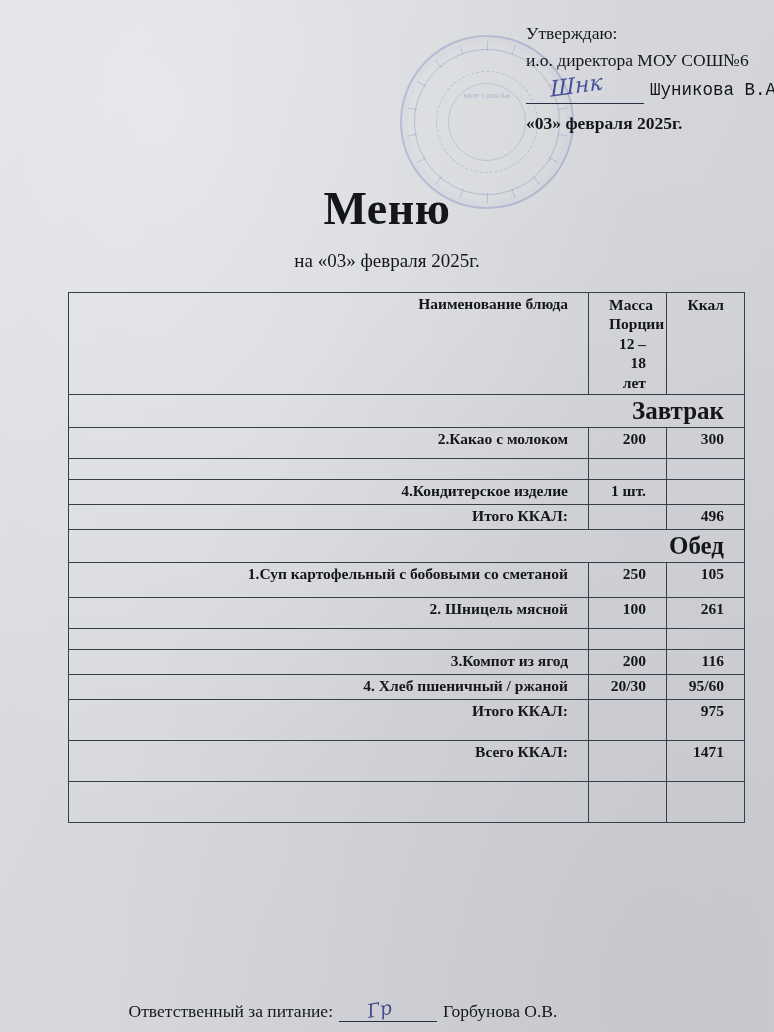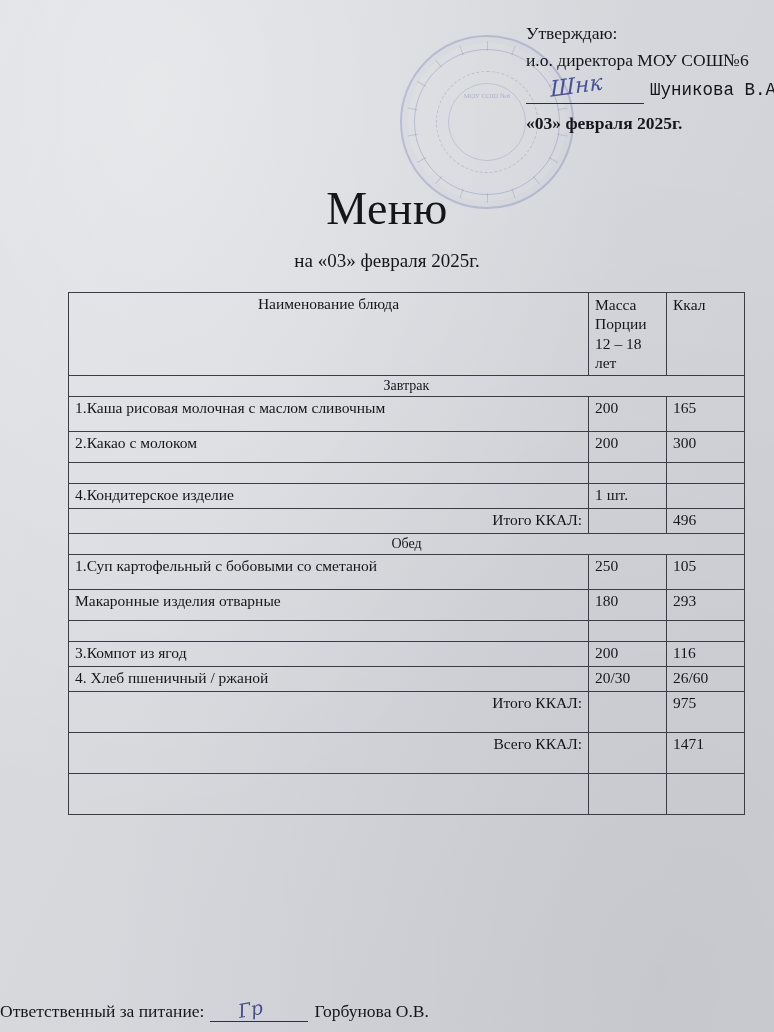--- a/index.html
+++ b/index.html
@@ -136,21 +136,21 @@
   }
 
   
   .doc-title {
     position: absolute;
     top: 182px;
     left: 0;
     width: 774px;
     text-align: center;
     font-size: 46px;
-    font-weight: normal;
+    font-weight: bold;
     letter-spacing: 0.5px;
   }
   .doc-subtitle {
     position: absolute;
     top: 250px;
     left: 0;
     width: 774px;
     text-align: center;
     font-size: 19px;
   }
@@ -163,42 +163,43 @@
     width: 676px;
   }
   table.menu {
     width: 676px;
     border-collapse: collapse;
     table-layout: fixed;
     font-size: 15.5px;
   }
   table.menu td, table.menu th {
     border: 1px solid #3a3d45;
-    padding: 2px 6px;
+    padding: 2px 20px;
     vertical-align: top;
-    font-weight: normal;
+    font-weight: bold;
     background: transparent;
     color: #14161a;
+    text-align: right;
   }
   col.c-name { width: 520px; }
   col.c-mass { width: 78px; }
   col.c-kcal { width: 78px; }
 
   .head-name {
     text-align: center;
     height: 22px;
   }
   .head-mass, .head-kcal {
     text-align: left;
     line-height: 1.25;
   }
   .section-row td {
     text-align: center;
     font-weight: bold;
-    font-size: 14px;
+    font-size: 25px;
     padding: 5px 0 6px;
     margin-left: 20px;
   }
   .dish {
     text-align: left;
     white-space: nowrap;
     overflow: hidden;
   }
   .num {
     text-align: left;
@@ -212,20 +213,21 @@
   .r-small td { height: 20px; }
   .r-blank td { height: 16px; }
   .r-tail td { height: 36px; }
 
   
   .footer {
     position: absolute;
     left: 0;
     bottom: 10px;
     width: 686px;
+    text-align: center;
     font-size: 17.5px;
   }
   .footer-inner {
     display: inline-flex;
     align-items: flex-end;
     gap: 6px;
   }
   .footer-sign-line {
     width: 98px;
     height: 17px;
@@ -296,25 +298,20 @@
       <tbody>
         <tr>
           <td class="head-name" rowspan="1">Наименование блюда</td>
           <td class="head-mass" rowspan="1">Масса Порции 12 – 18 лет</td>
           <td class="head-kcal" rowspan="1">Ккал</td>
         </tr>
 
         <tr class="section-row">
           <td colspan="3">Завтрак</td>
         </tr>
-        <tr class="r-tall">
-          <td class="dish">1.Каша рисовая молочная с маслом сливочным</td>
-          <td class="num">200</td>
-          <td class="num">165</td>
-        </tr>
         <tr class="r-mid">
           <td class="dish">2.Какао с молоком</td>
           <td class="num">200</td>
           <td class="num">300</td>
         </tr>
         <tr class="r-blank">
           <td class="dish"></td>
           <td class="num"></td>
           <td class="num"></td>
         </tr>
@@ -331,38 +328,38 @@
 
         <tr class="section-row">
           <td colspan="3">Обед</td>
         </tr>
         <tr class="r-tall">
           <td class="dish">1.Суп картофельный с бобовыми со сметаной</td>
           <td class="num">250</td>
           <td class="num">105</td>
         </tr>
         <tr class="r-mid">
-          <td class="dish">Макаронные изделия отварные</td>
-          <td class="num">180</td>
-          <td class="num">293</td>
+          <td class="dish">2. Шницель мясной</td>
+          <td class="num">100</td>
+          <td class="num">261</td>
         </tr>
         <tr class="r-blank">
           <td class="dish"></td>
           <td class="num"></td>
           <td class="num"></td>
         </tr>
         <tr class="r-small">
           <td class="dish">3.Компот из ягод</td>
           <td class="num">200</td>
           <td class="num">116</td>
         </tr>
         <tr class="r-small">
           <td class="dish">4. Хлеб пшеничный / ржаной</td>
           <td class="num">20/30</td>
-          <td class="num">26/60</td>
+          <td class="num">95/60</td>
         </tr>
         <tr class="r-tail">
           <td class="total-label">Итого ККАЛ:</td>
           <td class="num"></td>
           <td class="num">975</td>
         </tr>
         <tr class="r-tail">
           <td class="total-label">Всего ККАЛ:</td>
           <td class="num"></td>
           <td class="num">1471</td>

